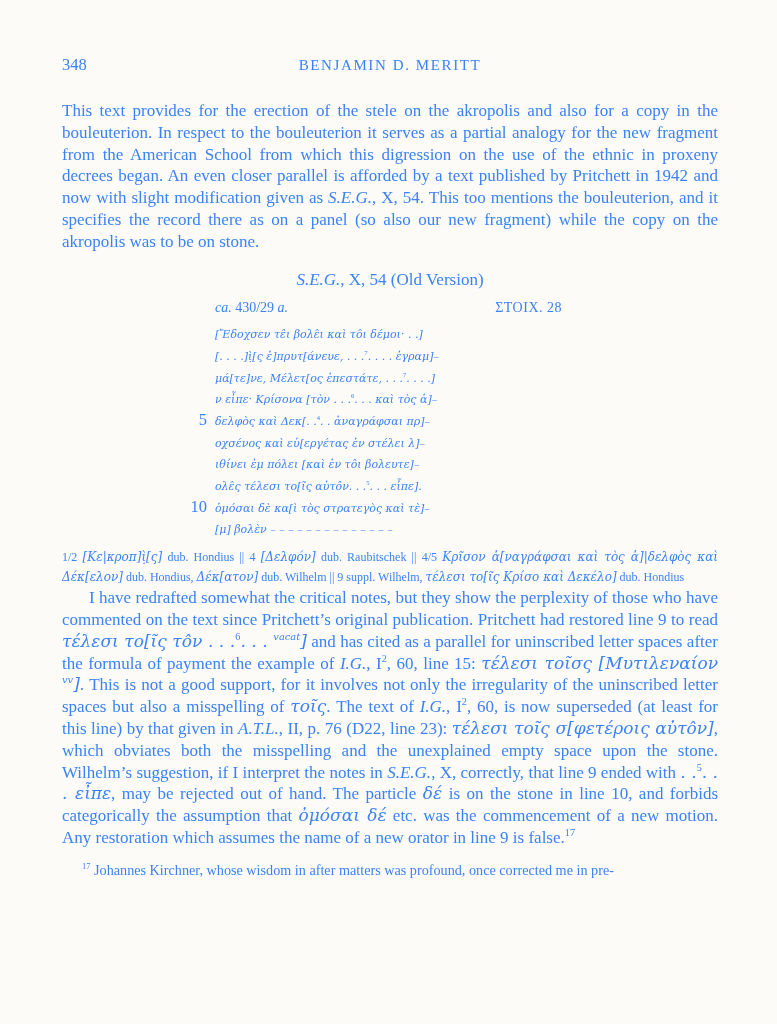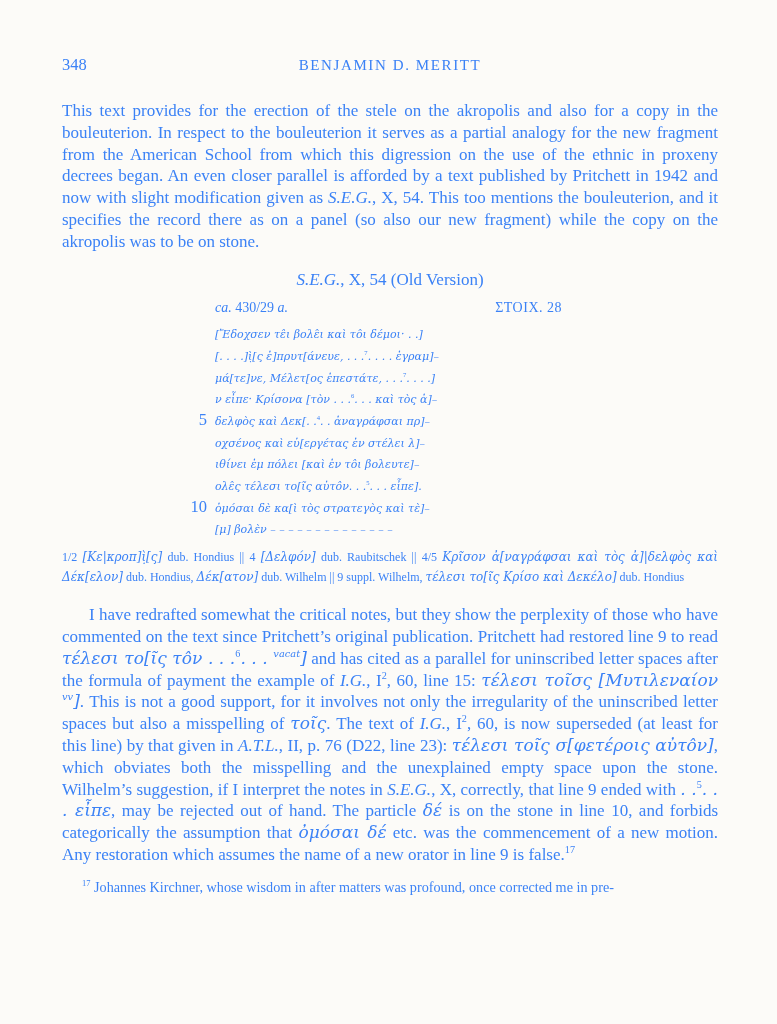--- a/index.html
+++ b/index.html
@@ -18,21 +18,21 @@
     overflow:hidden;
   }
   .running-header{position:relative;height:22px;margin-bottom:24px;}
   .page-num{position:absolute;left:0;top:0;font-size:16.5px;}
   .head-title{
     position:absolute;left:0;right:0;top:1px;text-align:center;
     font-size:15px;letter-spacing:1.6px;
   }
   p.body-par{margin:0;text-align:justify;}
   p.indent{text-indent:27px;}
-  p.par2{margin-top:17px;}
+  p.par2{}
   .insc-title{margin-top:16px;text-align:center;font-size:17px;}
   .insc-wrap{margin-left:153px;width:347px;}
   .insc-meta{
     display:flex;justify-content:space-between;
     margin-top:7px;font-size:14px;
   }
   .stoich{letter-spacing:0.5px;}
   .insc-lines{margin-top:3px;}
   .insc-line{position:relative;height:21.7px;white-space:nowrap;}
   .lnum{

